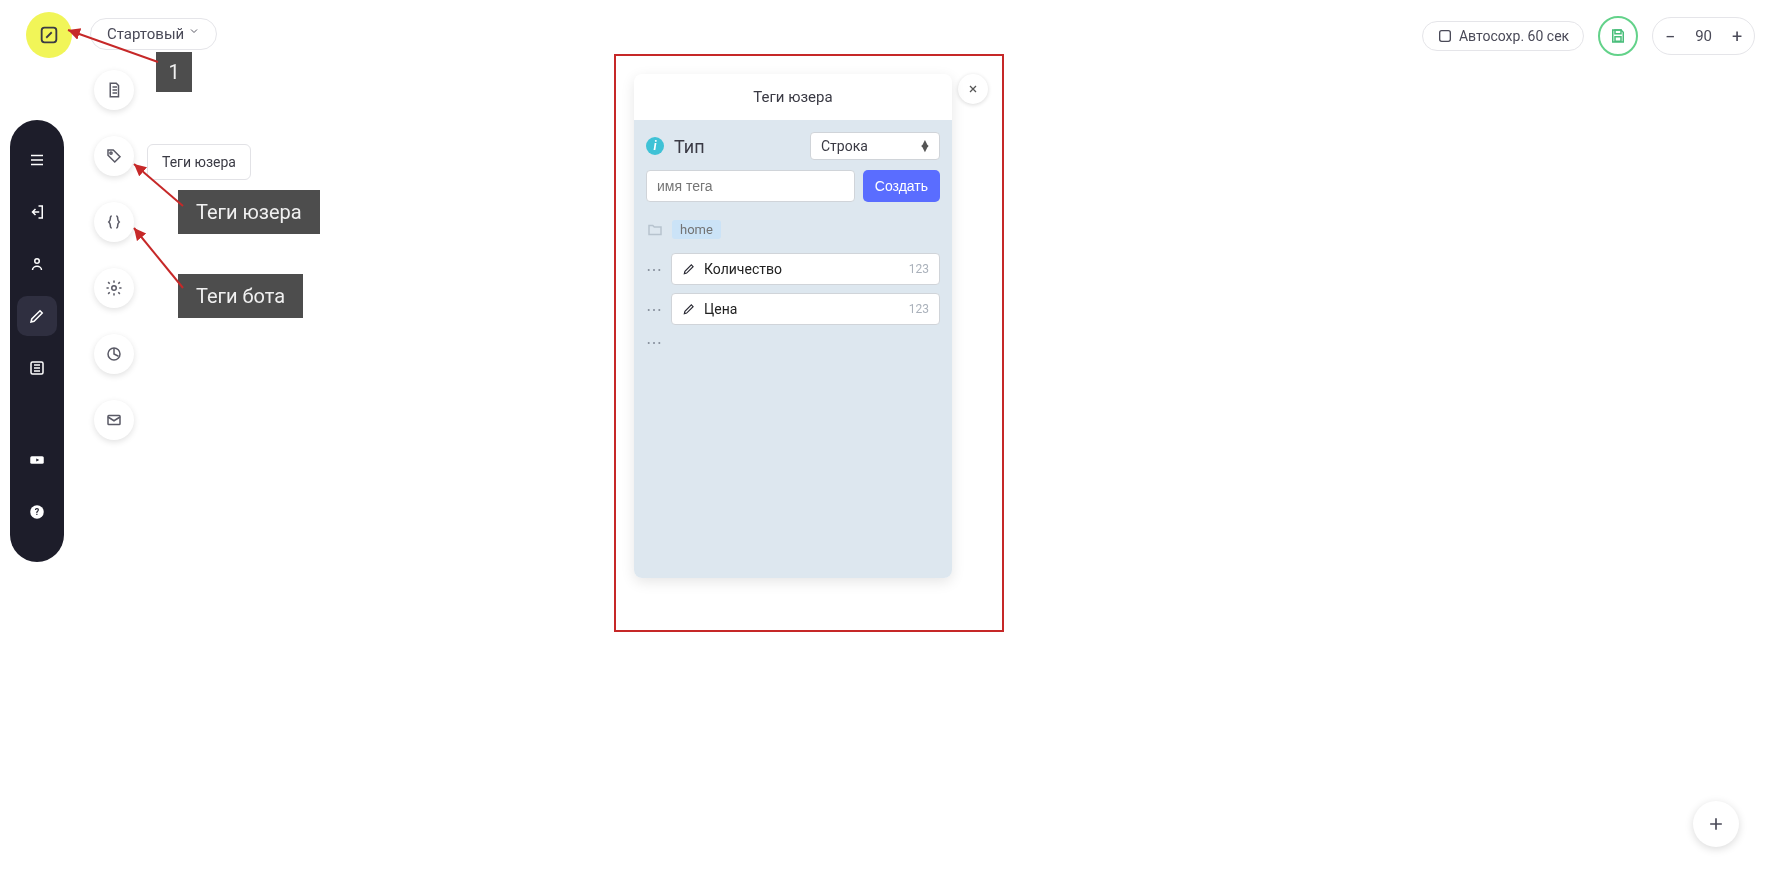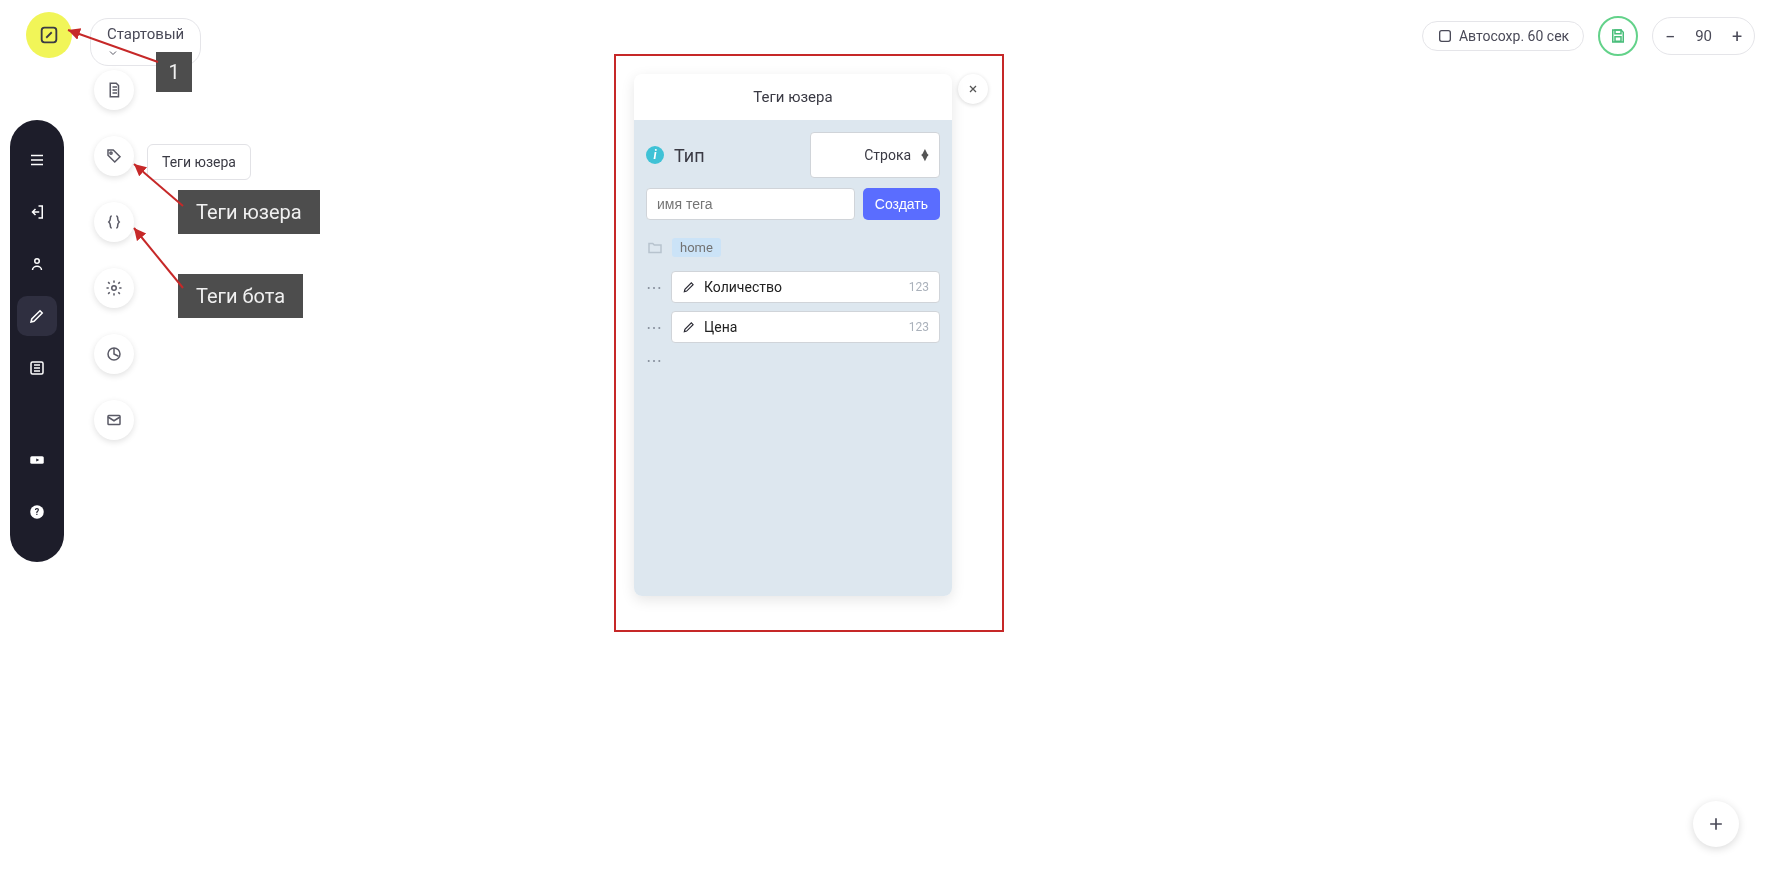--- a/index.html
+++ b/index.html
@@ -28,21 +28,20 @@
       position: absolute;
       top: 18px; left: 90px;
       background: #fff;
       border: 1px solid #e5e5e9;
       border-radius: 18px;
       padding: 6px 16px;
       font-size: 15px;
       color: #4a4a58;
       display: flex; align-items: flex-start; gap: 4px;
       cursor: pointer;
-      flex-direction: column;
     }
     .chev-icon { width: 12px; height: 12px; }
 
     
     .sidebar {
       position: absolute;
       top: 120px; left: 10px;
       width: 54px;
       background: #1d1d2a;
       border-radius: 28px;
@@ -189,23 +188,23 @@
     .info-icon {
       width:18px;height:18px;border-radius:50%;
       background:#3fc2d6;color:#fff;
       display:flex;align-items:center;justify-content:center;
       font-size:12px; font-weight:bold; font-style:italic;
     }
     .field-label { font-size:18px; color:#3a3a44; flex:0 0 auto; }
     .select-box {
       flex:1;
       background:#fff; border:1px solid #d0d4d9;
-      border-radius:4px; padding:14px 10px;
+      border-radius:4px; padding:5px 10px;
       font-size:14px; color:#3a3a44;
-      display:flex; align-items:center; justify-content:flex-end;
+      display:flex; align-items:center; justify-content:space-between;
       cursor:pointer;
       min-width:0;
     }
     .select-arrows { font-size:12px; color:#555; letter-spacing:-2px; flex-shrink:0; margin-left:8px; }
     .select-arrows span { display:block; line-height:5px; }
     .input-row { display:flex; gap:8px; margin-bottom:12px; }
     .tag-input {
       flex:1; border:1px solid #d0d4d9; border-radius:4px;
       padding:7px 10px; font-size:14px; background:#fff;
     }

